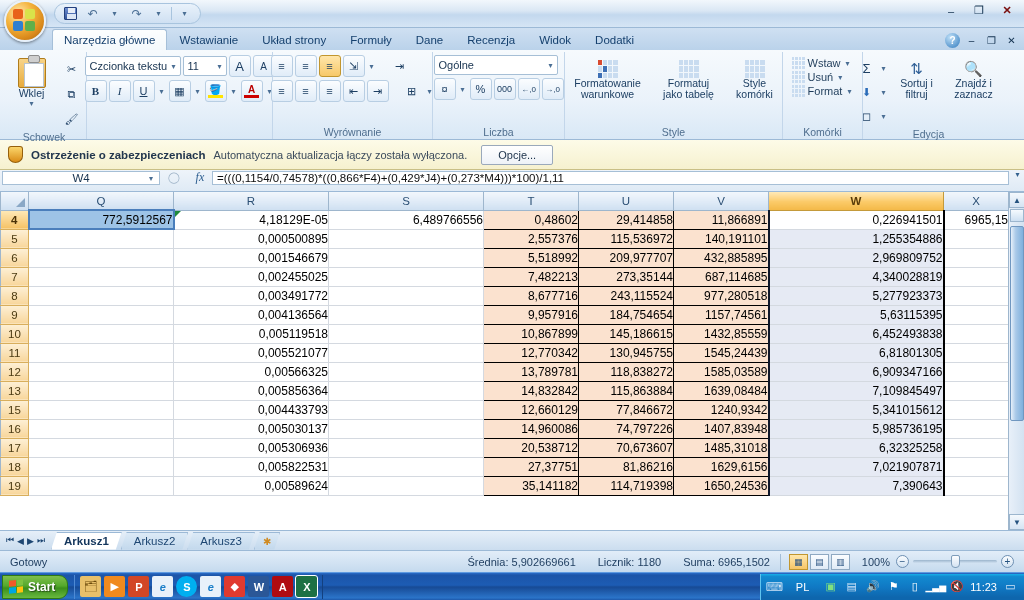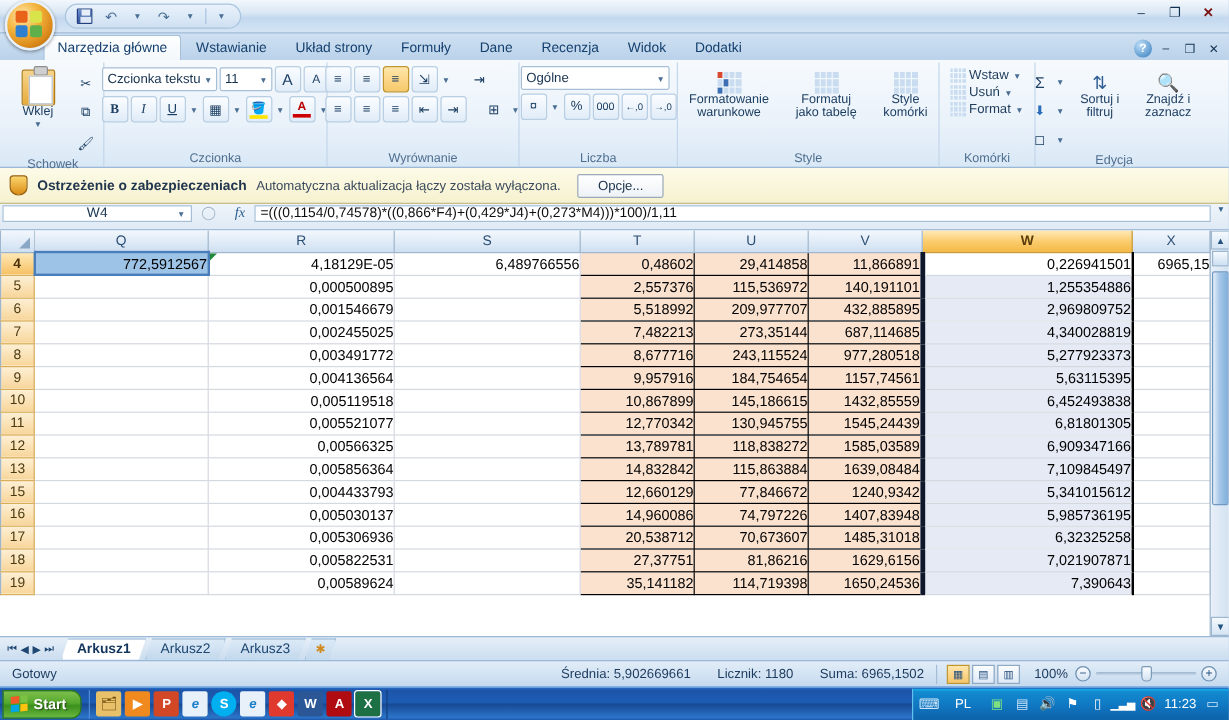--- a/index.html
+++ b/index.html
@@ -45,21 +45,21 @@
   .win-title { flex:1; text-align:center; font-size:12px; color:#2c4a6b; margin-left:-80px; }
   .wbtns { position:absolute; right:4px; top:2px; display:flex; gap:2px; }
   .wb { width:26px; height:17px; display:flex; align-items:center; justify-content:center;
         font-size:11px; color:#12314f; border:1px solid transparent;}
   .wb.close { color:#7a1010; font-weight:bold; }
 
   
   .tabrow {
     height:22px; position:relative; display:flex; align-items:flex-end;
     background:linear-gradient(to bottom,#cfe0f2,#bad2ea);
-    padding-left:36px;
+    padding-left:52px;
   }
   .tab { height:21px; padding:0 11px; display:flex; align-items:center; font-size:11.5px;
          color:#15406e; border:1px solid transparent; border-bottom:none;
          border-radius:3px 3px 0 0; }
   .tab.active { background:linear-gradient(to bottom,#fdfefe,#f3f8fc);
                 border-color:#a5bfd8; color:#153f6d; }
   .tabrow-right { position:absolute; right:4px; bottom:2px; display:flex; align-items:center; gap:3px; }
   .help-ic { width:15px;height:15px;border-radius:50%;
        background:radial-gradient(circle at 35% 30%,#bfe0f8,#2f79bd);
        color:#fff;font-size:10px;font-weight:bold;display:flex;align-items:center;justify-content:center;}
@@ -156,21 +156,21 @@
   }
   .rowhdr.sel {
     background:linear-gradient(to bottom,#ffe9b8,#f6c266); font-weight:bold; color:#4a3005;
   }
   td.cell {
     height:19px; border:1px solid #d4d9e0; font-size:12px; color:#000;
     padding:0 4px; white-space:nowrap; overflow:hidden;
   }
   td.cell.num { text-align:right; }
   td.peach { background:#fbe2cf; border-color:#000; }
-  td.wcol  { background:#e6eaf4; border-left:4px solid #0f172a; border-right:2px solid #000; }
+  td.wcol  { background:#e6eaf4; border-left:2px solid #0f172a; border-right:2px solid #000; }
   td.wcol.first { background:#ffffff; }
   td.active-cell {
     background:#9dc3e6; border:2px solid #4a7ebb;
   }
   .green-tri { position:relative; }
   .green-tri:after{content:"";position:absolute;left:0;top:0;
      border-left:6px solid #1f8a3a;border-bottom:6px solid transparent;}
 
   
   .vscroll { position:absolute; right:0; top:0; width:16px; bottom:0;
@@ -368,21 +368,20 @@
           <div class="small-btn" style="flex-direction:column">
             <span style="font-size:10px;font-weight:bold;color:#b00">A</span>
             <span style="display:block;width:15px;height:3px;background:#cc0000"></span>
           </div>
           <div class="small-btn plain" style="width:10px">
                 <span class="caret">▾</span>
               </div>
         </div>
       </div>
         </div>
-      <div class="group-label">Czcionka</div>
     </div>
 
     <div class="group" style="width:160px">
       <div class="group-body">
           <div class="rows">
         <div class="row">
           <div class="small-btn">
                 <span>≡</span>
               </div>
           <div class="small-btn">

